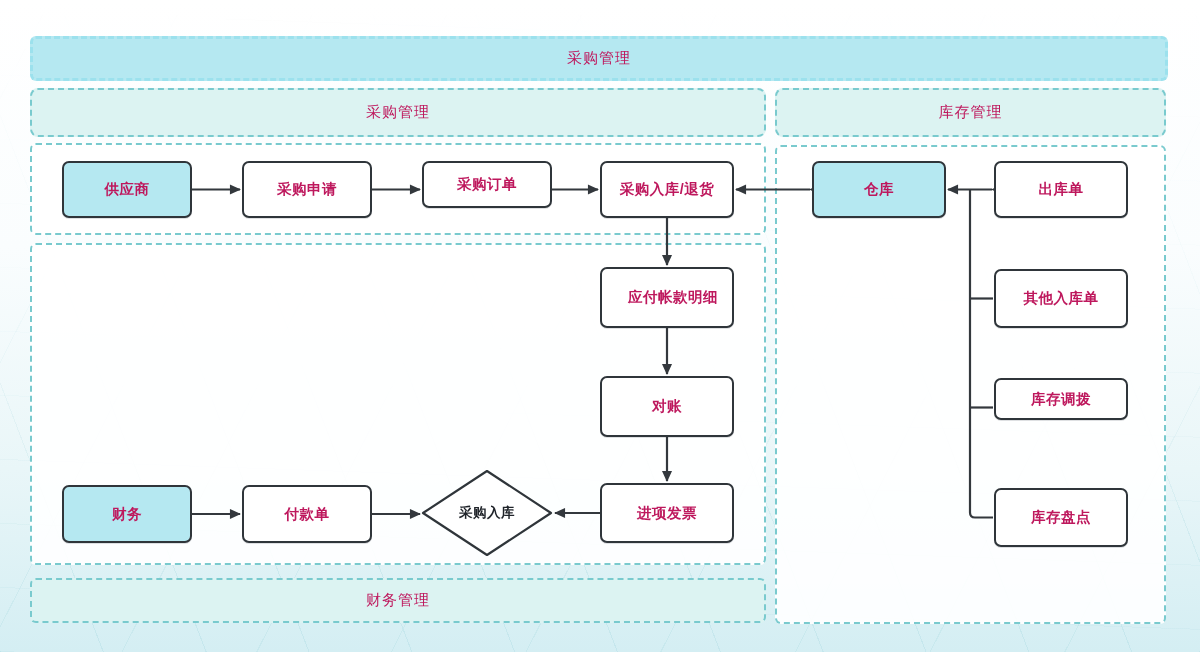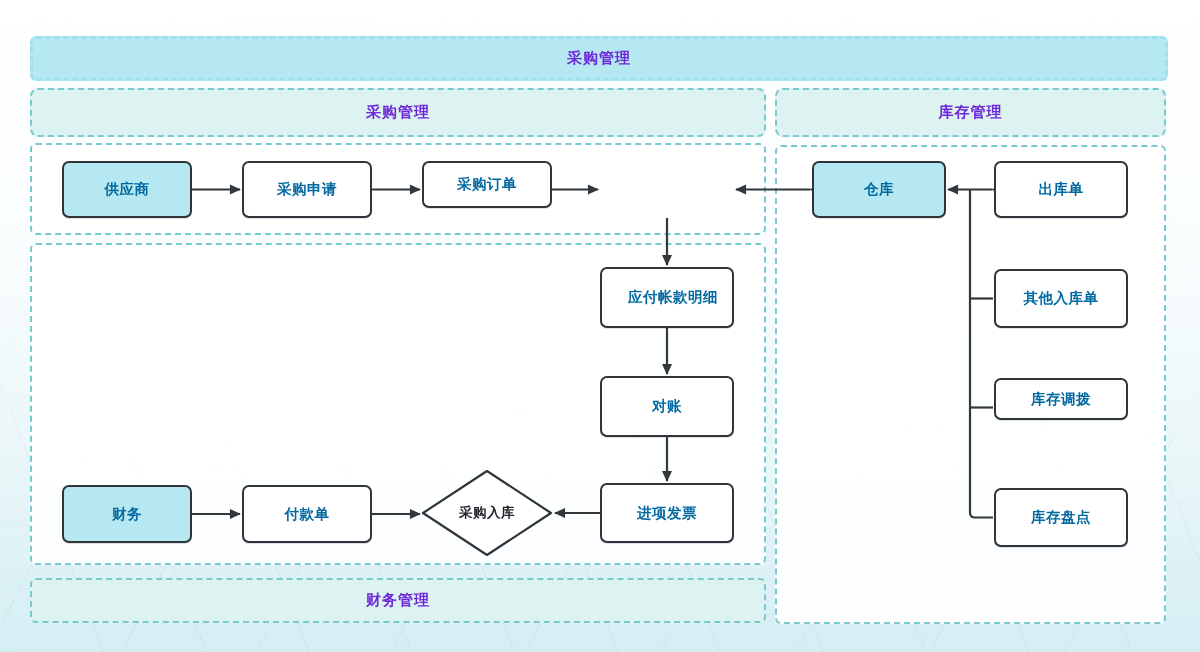--- a/index.html
+++ b/index.html
@@ -19,21 +19,21 @@
     background:
       repeating-linear-gradient(69deg, rgba(120,195,205,0.16) 0 1px, transparent 1px 96px),
       repeating-linear-gradient(-63deg, rgba(120,195,205,0.13) 0 1px, transparent 1px 120px),
       repeating-linear-gradient(2deg, rgba(150,210,218,0.10) 0 1px, transparent 1px 64px);
     -webkit-mask-image:linear-gradient(180deg,transparent 0%,rgba(0,0,0,.25) 42%,#000 88%);
             mask-image:linear-gradient(180deg,transparent 0%,rgba(0,0,0,.25) 42%,#000 88%);
   }
   .banner,.section-header,.region{position:absolute;box-sizing:border-box;border-radius:8px;}
   .banner,.section-header{
     display:flex;align-items:center;justify-content:center;
-    font-weight:700;font-size:15px;color:#6d28d9;letter-spacing:1px;text-align:right;
+    font-weight:400;font-size:15px;color:#be185d;letter-spacing:1px;text-align:right;
   }
   #top-banner{
     left:30px;top:36px;width:1138px;height:45px;z-index:2;
     background:#b5e8f1;border:3px dashed #9ce1ed;border-radius:6px;
   }
   .section-header{
     background:#dcf3f2;border:2px dashed #79cace;z-index:2;
   }
   #purchase-header{left:30px;top:88px;width:736px;height:49px;}
   #inventory-header{left:775px;top:88px;width:391px;height:49px;}
@@ -46,21 +46,21 @@
   #inventory-region{left:775px;top:145px;width:391px;height:479px;}
   #finance-banner{
     left:30px;top:578px;width:736px;height:45px;z-index:2;
     background:#dcf3f2;border:2px dashed #79cace;border-radius:6px;
   }
   .connectors{position:absolute;left:0;top:0;z-index:5;pointer-events:none;}
   .node{
     position:absolute;z-index:10;box-sizing:border-box;
     background:#ffffff;border:2.2px solid #2f353a;border-radius:7px;
     display:flex;align-items:center;justify-content:center;
-    font-size:14.5px;font-weight:600;color:#0369a1;letter-spacing:0.5px;
+    font-size:14.5px;font-weight:600;color:#be185d;letter-spacing:0.5px;
     box-shadow:0 1px 0 rgba(40,50,60,0.15);
   }
   .node.highlight{background:#b5e8f1;}
   #n-supplier{left:62px;top:161px;width:130px;height:57px;}
   #n-purchase-request{left:242px;top:161px;width:130px;height:57px;}
   #n-purchase-order{left:422px;top:161px;width:130px;height:47px;}
   #n-purchase-inbound-return{left:600px;top:161px;width:134px;height:57px;}
   #n-warehouse{left:812px;top:161px;width:134px;height:57px;}
   #n-outbound-order{left:994px;top:161px;width:134px;height:57px;}
   #n-other-inbound-order{left:994px;top:269px;width:134px;height:59px;}
@@ -129,20 +129,21 @@
 
       <line x1="600" y1="513" x2="555" y2="513" marker-end="url(#ah)"></line>
       <line x1="192" y1="514" x2="240" y2="514" marker-end="url(#ah)"></line>
       <line x1="372" y1="514" x2="420" y2="514" marker-end="url(#ah)"></line>
     </g>
   </svg>
 
   <div class="node highlight" id="n-supplier">供应商</div>
   <div class="node" id="n-purchase-request">采购申请</div>
   <div class="node" id="n-purchase-order">采购订单</div>
+  <div class="node" id="n-purchase-inbound-return">采购入库/退货</div>
   <div class="node highlight" id="n-warehouse">仓库</div>
   <div class="node" id="n-other-inbound-order">其他入库单</div>
   <div class="node" id="n-outbound-order">出库单</div>
   <div class="node" id="n-inventory-transfer">库存调拨</div>
   <div class="node" id="n-inventory-count">库存盘点</div>
   <div class="node" id="n-accounts-payable-detail">应付帐款明细</div>
   <div class="node" id="n-reconciliation">对账</div>
   <div class="node" id="n-input-invoice">进项发票</div>
   <div class="node highlight" id="n-finance">财务</div>
   <div class="node" id="n-payment-order">付款单</div>

